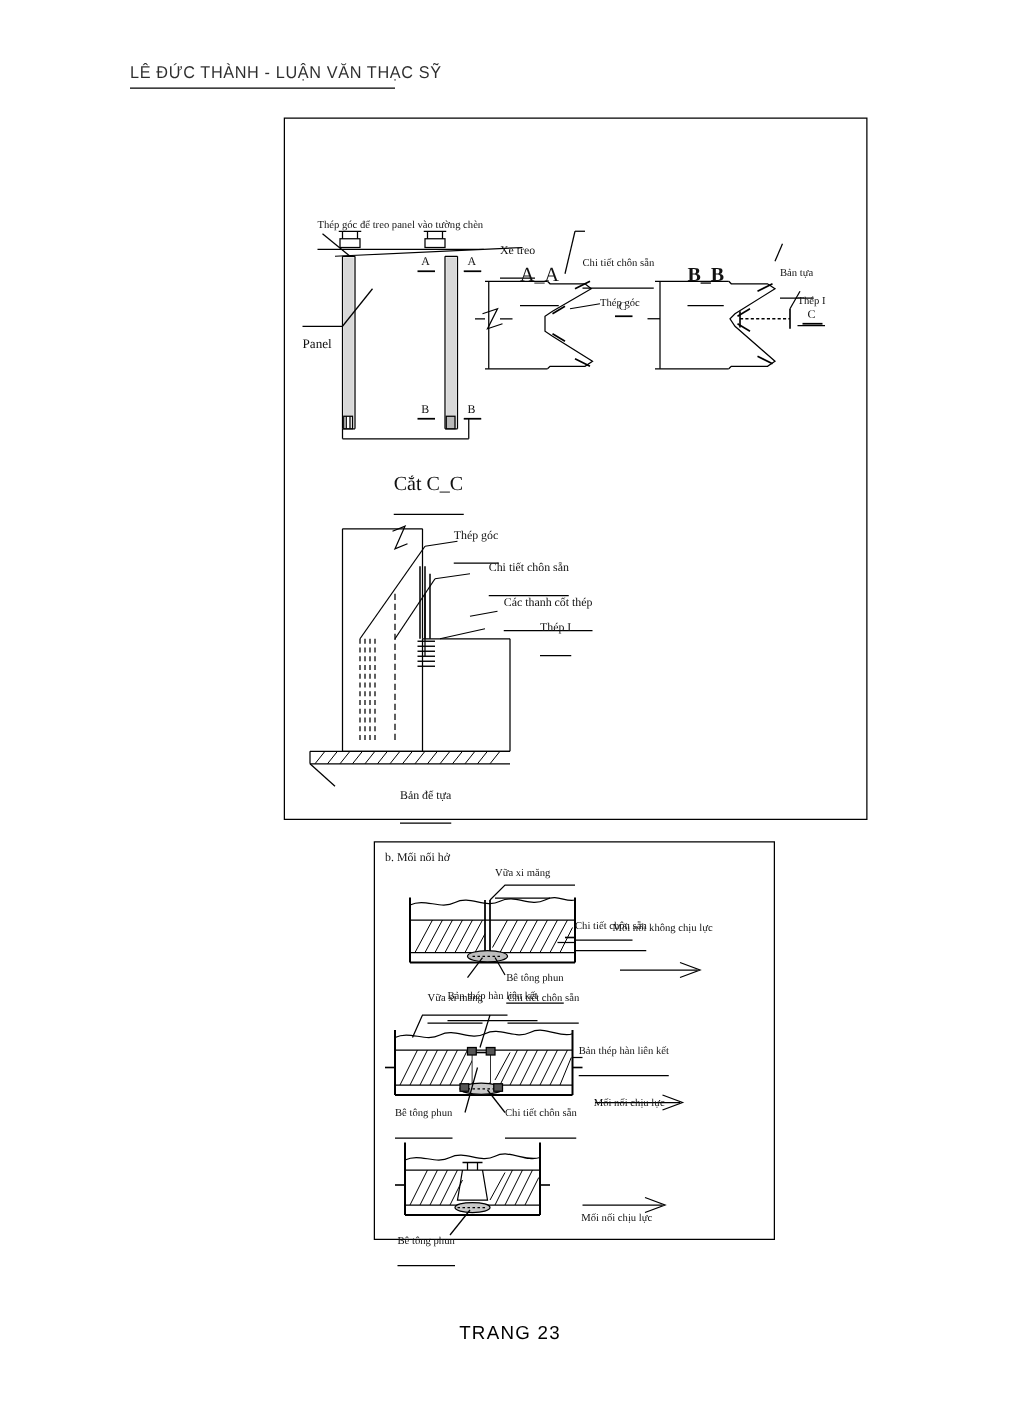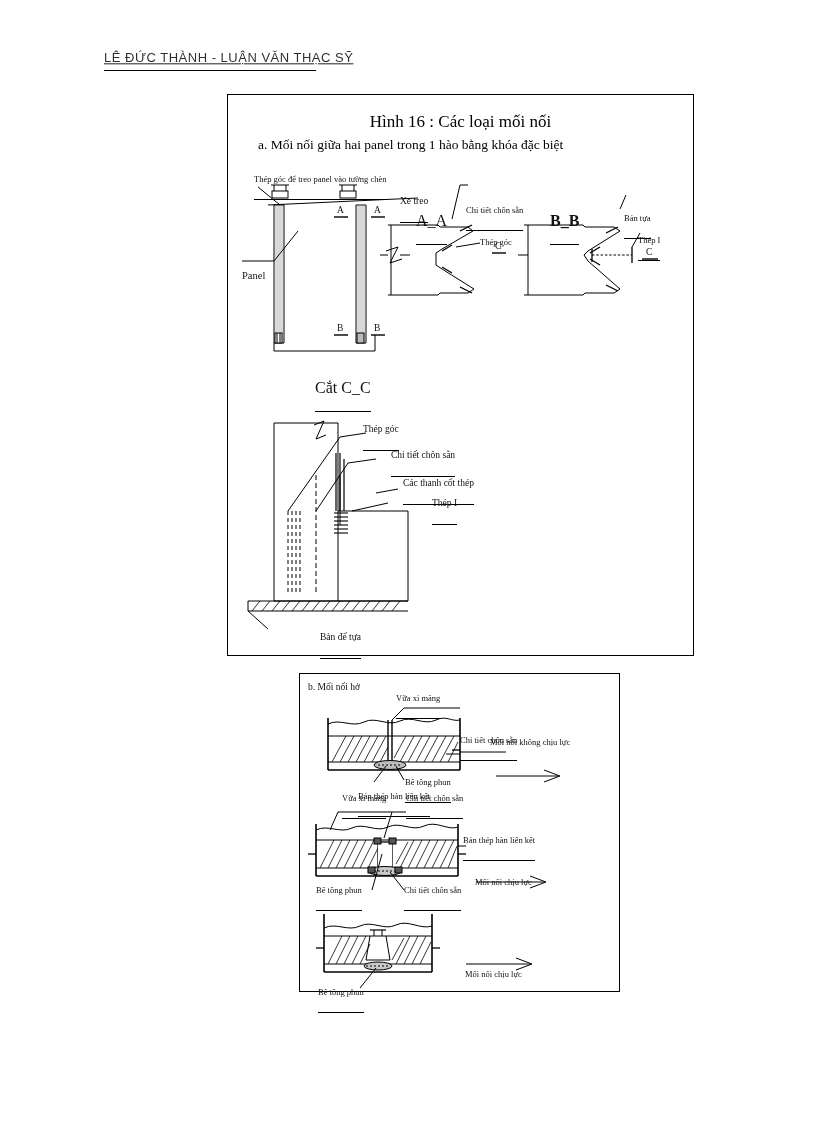--- a/index.html
+++ b/index.html
@@ -4,42 +4,40 @@
 <style>
   html,body{margin:0;padding:0;background:#fff;}
   body{width:816px;height:1123px;position:relative;
        font-family:"Liberation Serif",serif;color:#000;overflow:hidden;}
   .pg{position:absolute;inset:0;}
   .lbl{position:absolute;font-family:"Liberation Serif",serif;
        white-space:nowrap;color:#111;line-height:1;}
   .ul{border-bottom:1px solid #000;padding-bottom:15px;}
   .hdr{position:absolute;left:104px;top:50px;font-size:13px;letter-spacing:.5px;
        color:#111;white-space:nowrap;font-family:"Liberation Sans",sans-serif;
-       transform:scaleY(1.05);opacity:.88;text-decoration:underline;}
+       transform:scaleY(1.05);opacity:.88;}
   .hdrline{position:absolute;left:104px;top:70px;width:212px;height:1px;background:#000;}
   .box{position:absolute;border:1.5px solid #000;background:#fff;}
   .title{position:absolute;width:100%;text-align:center;font-size:17px;}
   .sub{position:absolute;font-size:13.5px;}
   .foot{position:absolute;width:100%;text-align:center;top:1058px;font-size:15px;
         letter-spacing:1px;font-family:"Liberation Sans",sans-serif;}
   svg{position:absolute;left:0;top:0;overflow:visible;}.t8{font-size:8.5px}.t9{font-size:9.5px}
   .t10{font-size:10.5px}.t12{font-size:16px}
 </style>
 </head>
 <body>
 
 <div class="pg">
 
   <div class="hdr">LÊ ĐỨC THÀNH - LUẬN VĂN THẠC SỸ</div>
   <div class="hdrline"></div>
 
   <div class="box" style="left:227px;top:94px;width:465px;height:560px;">
 
-    <div class="title" style="top:17px;">Hình 16 : Các loại mối nối</div>
-    <div class="sub" style="left:30px;top:42px;">a. Mối nối giữa hai panel trong 1 hào bằng khóa đặc biệt</div>
 
     <svg width="465" height="300" style="top:70px;">
       <g stroke="#000" fill="none" stroke-width="1">
 
         <path d="M30,22 L52,40"></path>
 
         <path d="M40,40 L190,33" stroke-width="1"></path>
 
         <rect x="44" y="26" width="16" height="7" fill="#fff"></rect>
         <path d="M46,26 L46,20 M58,26 L58,20 M43,20 L61,20"></path>
@@ -366,13 +364,14 @@
 
         <path d="M166,62 L230,62"></path>
         <path d="M216,56 L232,62 L216,68"></path>
       </g>
     </svg>
 
     <div class="lbl t8 ul" style="left:18px;top:314px;">Bê tông phun</div>
     <div class="lbl t8" style="left:165px;top:296px;">Mối nối chịu lực</div>
   </div>
 
+  <div class="foot">TRANG 23</div>
 </div>
 
 </body></html>

